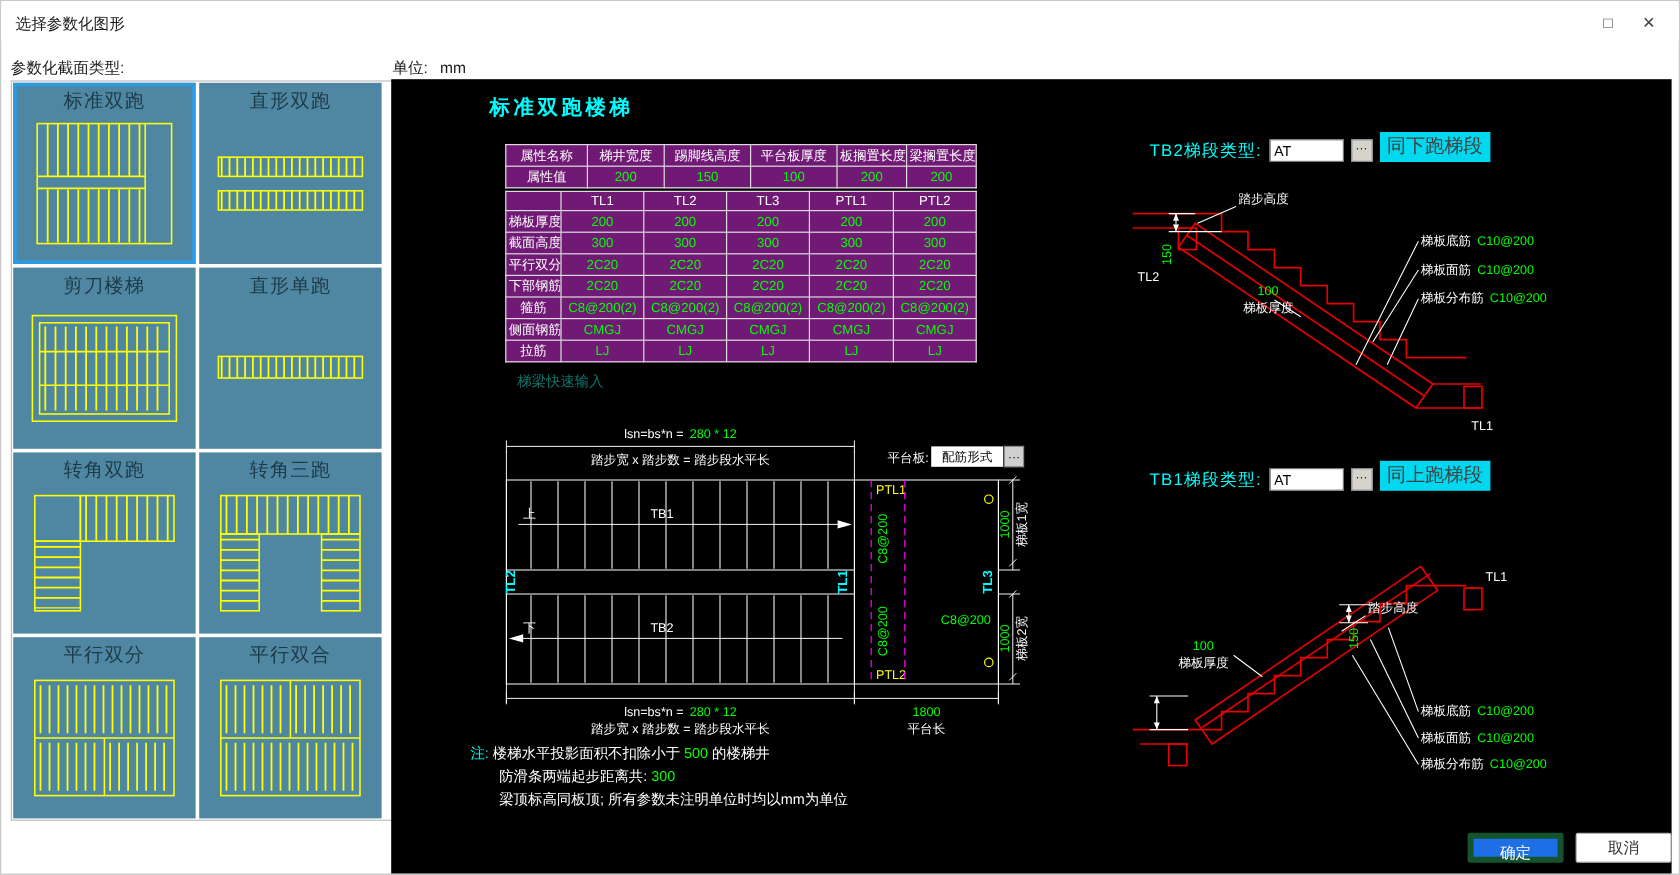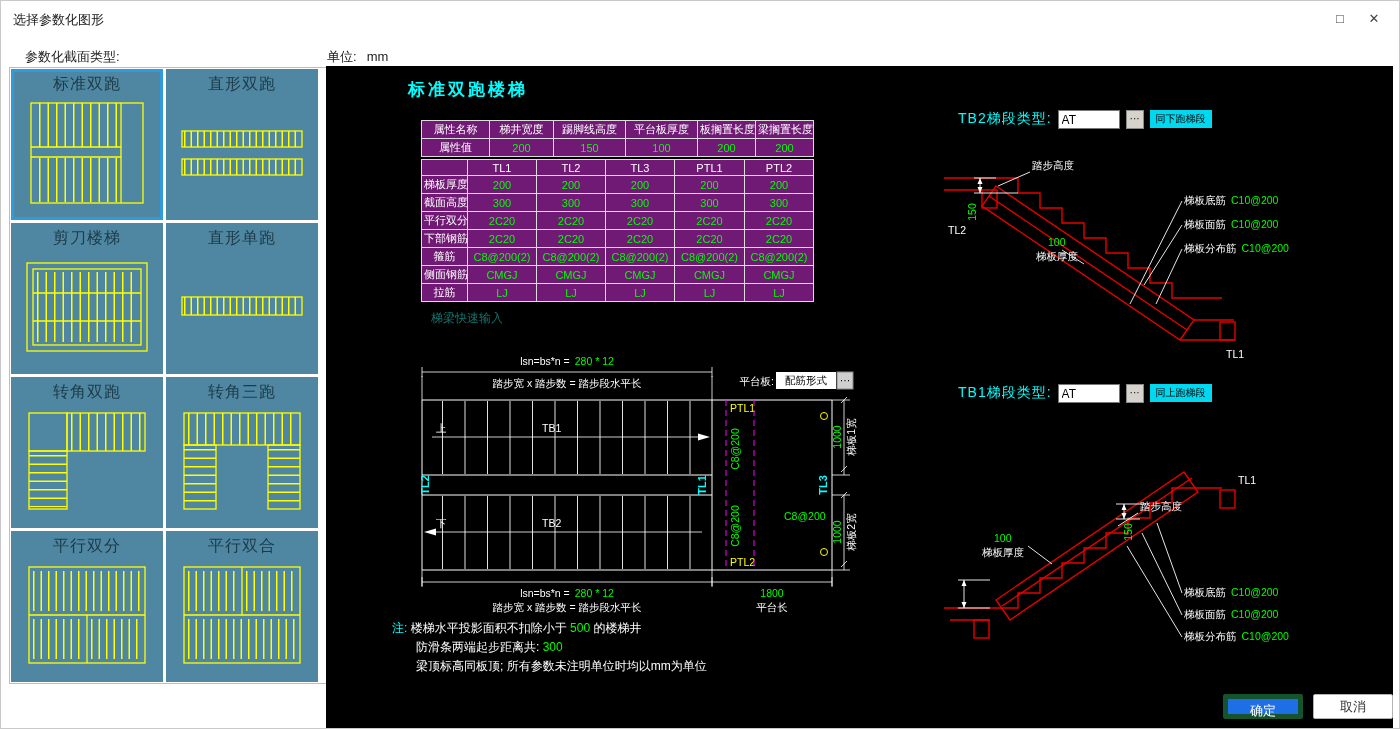--- a/index.html
+++ b/index.html
@@ -7,21 +7,21 @@
   body{position:relative;background:#fff;font-family:"Liberation Sans","DejaVu Sans",sans-serif;overflow:hidden;border:1px solid #c9c9c9}
 
   
   .titlebar{position:absolute;left:0;top:0;width:100%;height:36px;background:#fff}
   .win-title{position:absolute;left:12px;top:10px;font-size:13px;color:#1a1a1a}
   .win-btn{position:absolute;top:7px;width:30px;height:22px;text-align:center;line-height:22px;font-size:13px;color:#444;cursor:pointer}
   .btn-max{right:44px}
   .btn-close{right:10px}
 
   .top-label{position:absolute;top:47px;font-size:13px;color:#1a1a1a}
-  #type-label{left:24px}
+  #type-label{left:8px}
   #unit-bar{left:326px}
   #unit-bar b{font-weight:normal;margin-left:10px}
 
   
   .thumb-grid{position:absolute;left:8px;top:66px;width:325px;border:1px solid #bdbdbd;background:#fff;
     display:grid;grid-template-columns:152px 152px;gap:3px;padding:1px}
   .thumb{height:151px;background:#4f87a3;position:relative;cursor:pointer}
   .thumb.selected{outline:3px solid #2e9bdf;outline-offset:-3px}
   .thumb-label{text-align:center;padding-top:5px;font-size:16px;color:#1c3a47;letter-spacing:1px}
   .thumb svg{display:block;margin:2px auto 0}
@@ -37,27 +37,27 @@
   #attr-table{left:95px;top:54px;width:392px}
   #beam-table{left:95px;top:93px;width:392px}
 
   .quick-link{position:absolute;left:105px;top:244px;color:#0f766e;font-size:12px;cursor:pointer}
 
   .notes{position:absolute;left:66px;top:553px;font-size:12px;color:#fff;line-height:19px;white-space:nowrap}
   .notes .ind{margin-left:24px}
   .cyan{color:#00ffff}
   .green{color:#00ff00}
 
-  .tb-header{position:absolute;display:flex;align-items:flex-start;gap:6px}
+  .tb-header{position:absolute;display:flex;align-items:flex-end;gap:6px}
   #tb2-header{left:632px;top:44px}
   #tb1-header{left:632px;top:318px}
   .tb-label{color:#00ffff;font-size:14px;letter-spacing:1px}
   .tb-input{width:62px;height:19px;background:#fff;border:1px solid #777;font-size:12px;padding:0 3px;color:#000;font-family:inherit}
   .tb-more{width:18px;height:19px;background:#d6d3cd;border:1px solid #8a8a8a;font-size:10px;line-height:16px;text-align:center;color:#000;cursor:pointer}
-  .tb-same{background:#00d8f0;color:#000000;font-size:10px;padding:2px 6px;cursor:pointer}
+  .tb-same{background:#00d8f0;color:#404040;font-size:16px;padding:2px 6px;cursor:pointer}
 
   
   svg text{font-family:inherit}
   .plan text{fill:#fff;font-size:10.5px}
   .plan .w{stroke:#fff;stroke-width:1;fill:none}
   .plan .thin{stroke-width:0.8}
   .plan .tread{stroke:#e0e0e0;stroke-width:73;stroke-dasharray:1 21.5}
   .plan .mag{stroke:#ff00ff;stroke-width:1;fill:none;stroke-dasharray:6 4}
   .plan .yl{stroke:#ffff00;stroke-width:1;fill:none}
   .plan .gt{fill:#00ff00}

